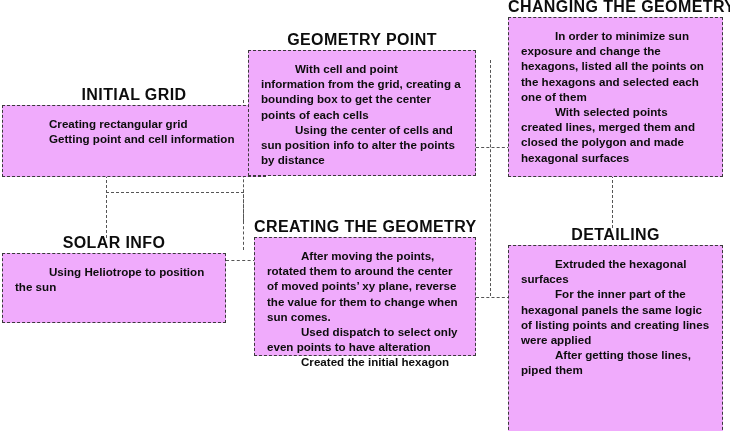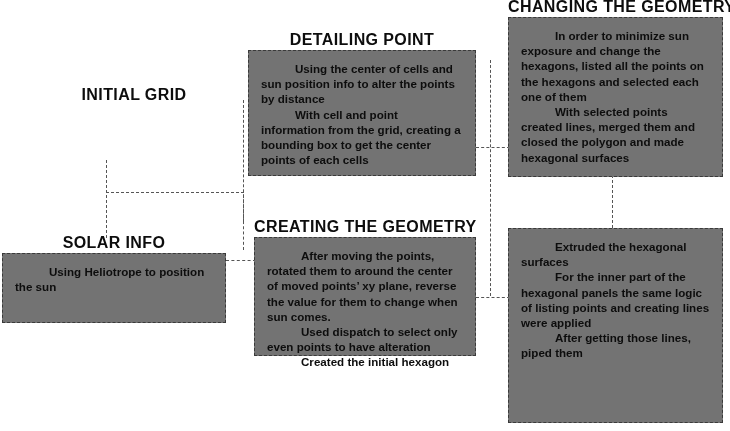--- a/index.html
+++ b/index.html
@@ -45,21 +45,21 @@
     font-weight: bold;
     letter-spacing: 0.4px;
     text-align: center;
     line-height: 14px;
     padding-bottom: 3px;
     color: #0d0d0d;
     white-space: nowrap;
   }
   .node-box {
     border: 1.6px dashed #3a3a3a;
-    background: #737373;
+    background: #f0abfc;
     padding: 10px 12px 10px 12px;
   }
   .node-body {
     font-size: 11.6px;
     font-weight: bold;
     line-height: 15.2px;
     color: #0d0d0d;
   }
   .para {
     text-indent: 34px;
@@ -108,37 +108,43 @@
   <div class="conn v" id="conn-center-v"></div>
   <div class="conn v" id="conn-center-v2"></div>
   <div class="conn h" id="conn-attr-right"></div>
   <div class="conn v" id="conn-right-v"></div>
   <div class="conn h" id="conn-detail-in"></div>
   <div class="conn v" id="conn-changing-dn"></div>
   <div class="conn h" id="conn-solar-right"></div>
 
   <div class="node" id="node-initial-grid">
     <div class="node-title">INITIAL GRID</div>
+    <div class="node-box">
+      <div class="node-body">
+        <p class="para">Creating rectangular grid</p>
+        <p class="para">Getting point and cell information</p>
+      </div>
+    </div>
   </div>
 
   <div class="node" id="node-solar-info">
     <div class="node-title">SOLAR INFO</div>
     <div class="node-box">
       <div class="node-body">
         <p class="para">Using Heliotrope to position the sun</p>
       </div>
     </div>
   </div>
 
   <div class="node" id="node-attractor-point">
-    <div class="node-title">DETAILING POINT</div>
+    <div class="node-title">GEOMETRY POINT</div>
     <div class="node-box">
       <div class="node-body">
+        <p class="para">With cell and point information from the grid, creating a bounding box to get the center points of each cells</p>
         <p class="para">Using the center of cells and sun position info to alter the points by distance</p>
-        <p class="para">With cell and point information from the grid, creating a bounding box to get the center points of each cells</p>
       </div>
     </div>
   </div>
 
   <div class="node" id="node-creating-geometry">
     <div class="node-title">CREATING THE GEOMETRY</div>
     <div class="node-box">
       <div class="node-body">
         <p class="para">After moving the points, rotated them to around the center of moved points’ xy plane, reverse the value for them to change when sun comes.</p>
         <p class="para">Used dispatch to select only even points to have alteration</p>
@@ -151,20 +157,21 @@
     <div class="node-title">CHANGING THE GEOMETRY</div>
     <div class="node-box">
       <div class="node-body">
         <p class="para">In order to minimize sun exposure and change the hexagons, listed all the points on the hexagons and selected each one of them</p>
         <p class="para">With selected points created lines, merged them and closed the polygon and made hexagonal surfaces</p>
       </div>
     </div>
   </div>
 
   <div class="node" id="node-detailing">
+    <div class="node-title">DETAILING</div>
     <div class="node-box">
       <div class="node-body">
         <p class="para">Extruded the hexagonal surfaces</p>
         <p class="para">For the inner part of the hexagonal panels the same logic of listing points and creating lines were applied</p>
         <p class="para">After getting those lines, piped them</p>
       </div>
     </div>
   </div>
 
 </div>

